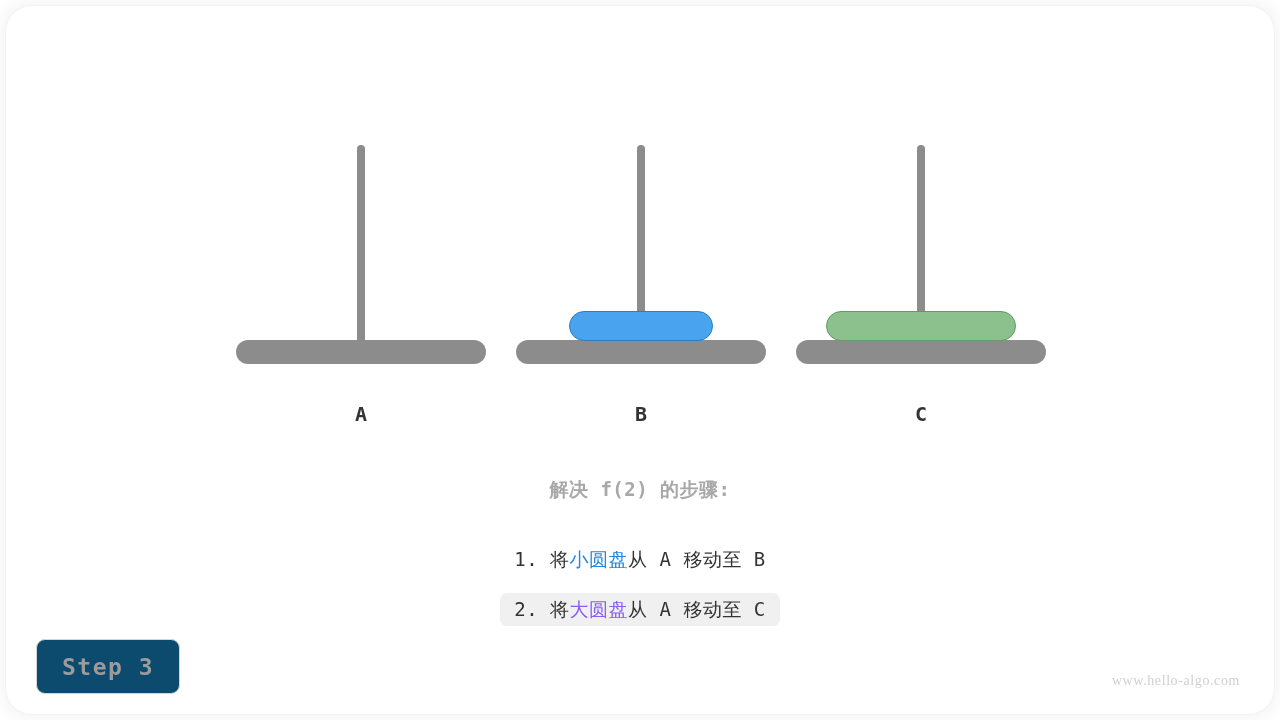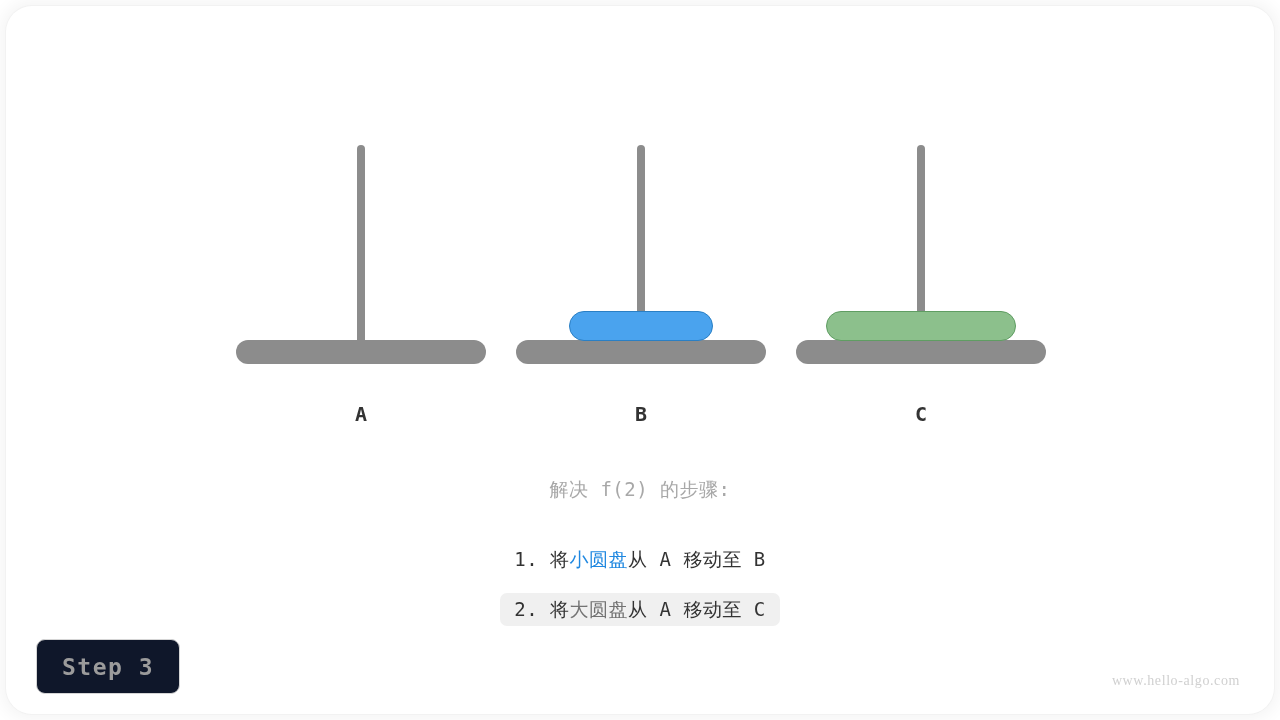--- a/index.html
+++ b/index.html
@@ -73,21 +73,21 @@
 
   
   #caption-title {
     position: absolute;
     left: 0;
     top: 477px;
     width: 1280px;
     text-align: center;
     font-family: "DejaVu Sans Mono", "Liberation Mono", monospace;
     font-size: 19px;
-    font-weight: normal;
+    font-weight: bold;
     color: #a8a8a8;
     letter-spacing: 0.5px;
   }
   #steps {
     position: absolute;
     left: 0;
     top: 528px;
     width: 1280px;
   }
   .step-row {
@@ -105,32 +105,32 @@
     letter-spacing: 0.5px;
     white-space: nowrap;
     padding: 7px 14px;
     border-radius: 7px;
     line-height: 1;
   }
   .step-text.highlight {
     background: #f0f0f0;
   }
   .kw-blue { color: #2088e0; }
-  .kw-green { color: #737373; }
+  .kw-green { color: #8b5cf6; }
 
   
   #step-badge {
     position: absolute;
     left: 36px;
     top: 639px;
     width: 144px;
     height: 55px;
     border: 1.5px solid #d5d5d5;
     border-radius: 9px;
-    background: #0f172a;
+    background: #0c4a6e;
     display: flex;
     align-items: center;
     justify-content: center;
     box-sizing: border-box;
   }
   #step-badge-label {
     font-family: "DejaVu Sans Mono", "Liberation Mono", monospace;
     font-size: 23px;
     font-weight: bold;
     color: #9b9b9b;

